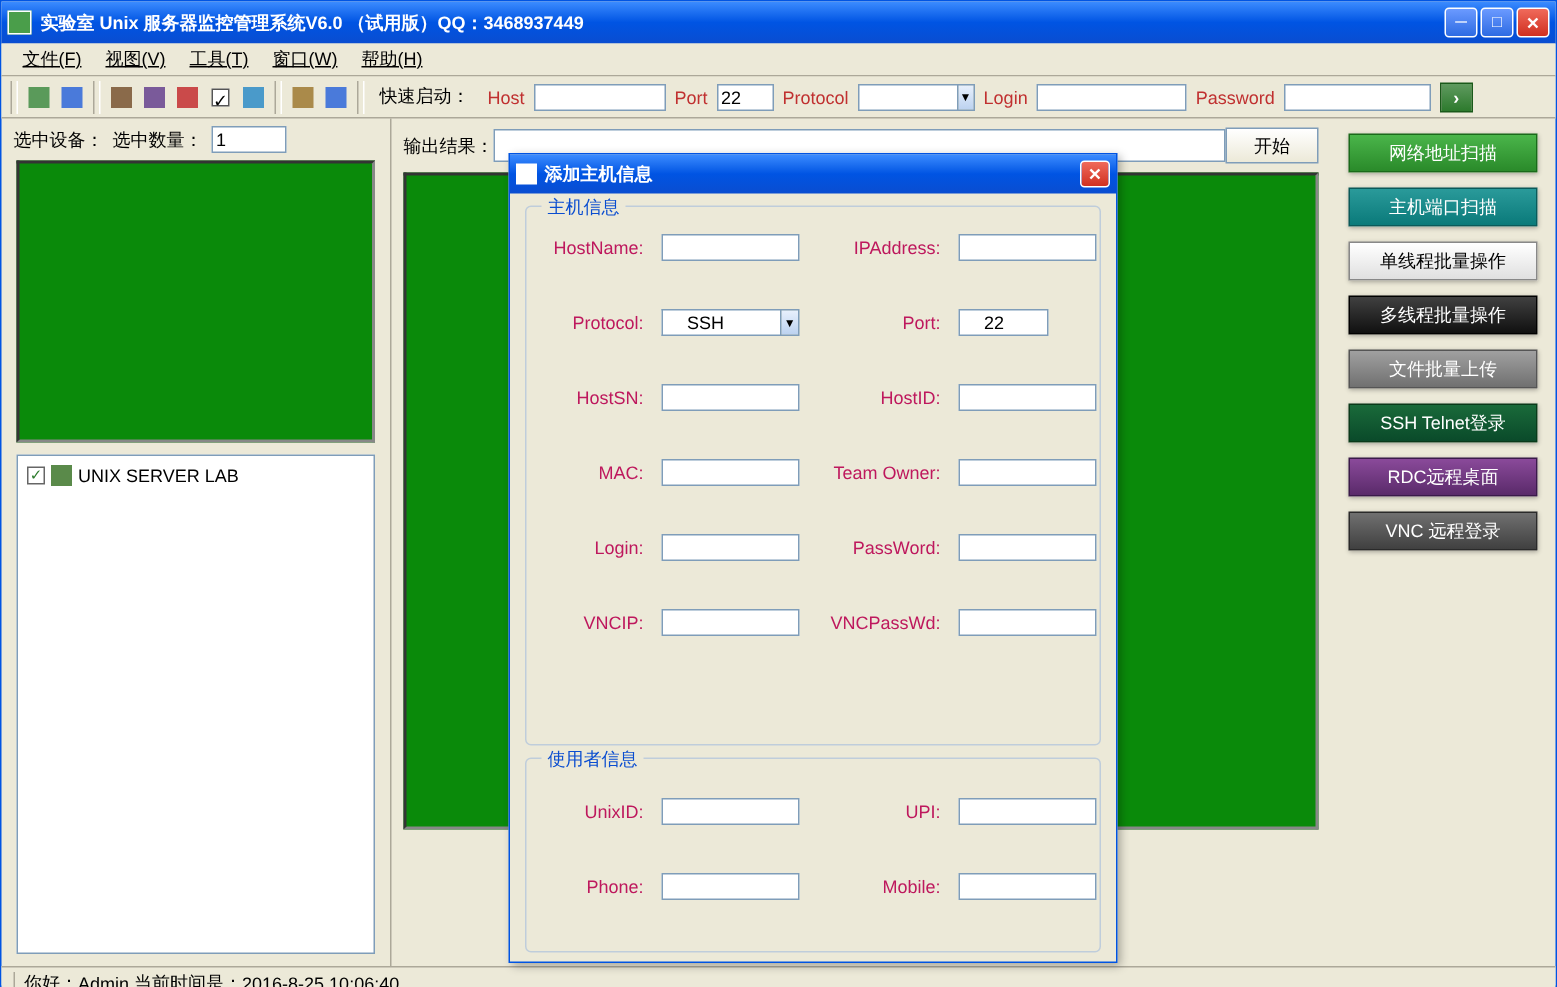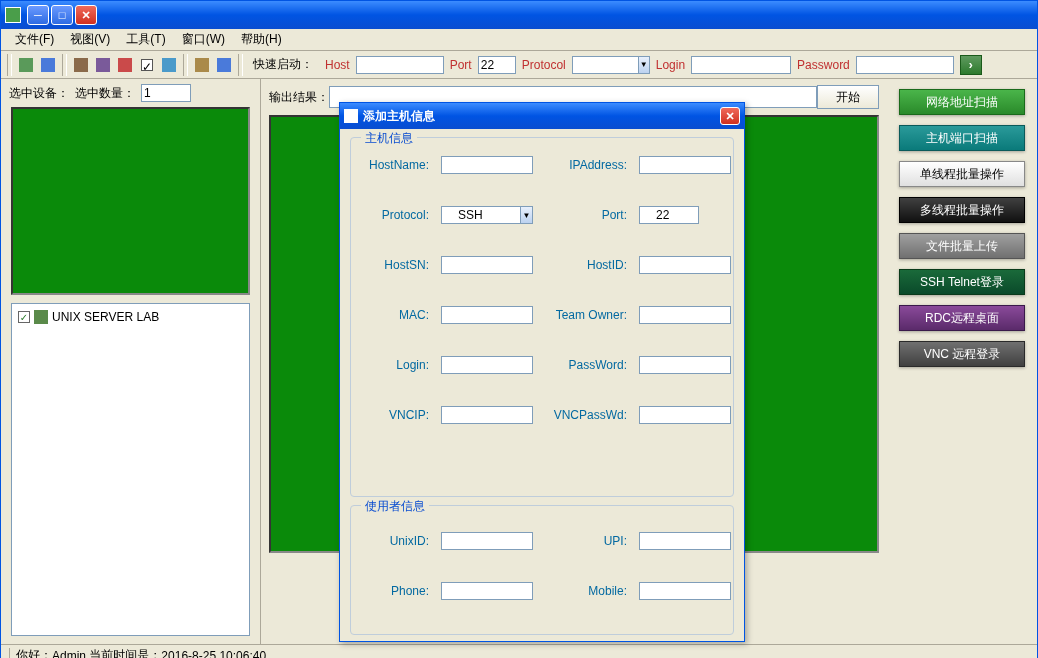--- a/index.html
+++ b/index.html
@@ -4,21 +4,21 @@
 <style>
 * { box-sizing: border-box; margin: 0; padding: 0; font-family: "SimSun", Arial, sans-serif; font-size: 12px; }
 body { background: #3a7d3a; overflow: hidden; }
 .window { width: 1038px; height: 658px; background: #ece9d8; border: 1px solid #0054e3; position: relative; }
 .titlebar { height: 28px; background: linear-gradient(to bottom, #3c8cff 0%, #0054e3 50%, #0a4dd0 100%); display: flex; align-items: center; color: white; padding: 0 4px; }
 .titlebar .app-icon { width: 16px; height: 16px; background: #4a9e4a; margin-right: 6px; border: 1px solid #fff; }
 .titlebar .title { flex: 1; font-weight: bold; }
 .win-buttons { display: flex; gap: 2px; }
 .win-btn { width: 22px; height: 20px; background: linear-gradient(to bottom, #6b9aff, #2d6be3); border: 1px solid #fff; border-radius: 3px; display: flex; align-items: center; justify-content: center; color: white; font-weight: bold; font-size: 11px; cursor: pointer; }
 .win-btn.close { background: linear-gradient(to bottom, #f06a5b, #d03020); }
-.menubar { height: 22px; background: #ece9d8; display: flex; align-items: center; padding: 0 6px; border-bottom: 1px solid #aca899; }
+.menubar { height: 22px; background: #ece9d8; display: flex; align-items: center; padding: 0 6px; border-bottom: 1px solid #aca899; text-decoration: underline; }
 .menu-item { padding: 2px 8px; cursor: pointer; }
 .toolbar1 { height: 28px; background: #ece9d8; display: flex; align-items: center; border-bottom: 1px solid #aca899; padding: 0 4px; gap: 2px; }
 .tool-sep { width: 5px; height: 22px; border-left: 1px solid #aca899; border-right: 1px solid #fff; margin: 0 2px; }
 .tool-icon { width: 20px; height: 20px; display: flex; align-items: center; justify-content: center; cursor: pointer; border: 1px solid transparent; }
 .quick-label { margin: 0 6px; }
 .quick-name { color: #c03030; margin: 0 4px; }
 .quick-input { height: 18px; border: 1px solid #7f9db9; padding: 0 2px; background: #fff; }
 .quick-arrow { width: 22px; height: 20px; background: linear-gradient(to bottom, #5f9a5f, #2d7a2d); border: 1px solid #1a5a1a; display: flex; align-items: center; justify-content: center; color: #fff; font-weight: bold; cursor: pointer; margin-left: 4px; }
 .body-area { display: flex; height: 565px; }
 .left-pane { width: 260px; border-right: 1px solid #aca899; display: flex; flex-direction: column; }
@@ -48,37 +48,38 @@
 .status-sep { border-left: 1px solid #aca899; height: 16px; margin-right: 6px; }
 
 
 .dialog { position: absolute; left: 338px; top: 101px; width: 406px; height: 540px; background: #ece9d8; border: 1px solid #0054e3; box-shadow: 2px 2px 6px rgba(0,0,0,.3); z-index: 10; }
 .dlg-title { height: 26px; background: linear-gradient(to bottom, #3c8cff 0%, #0054e3 50%, #0a4dd0 100%); display: flex; align-items: center; color: #fff; font-weight: bold; padding: 0 4px; }
 .dlg-title .i { width: 14px; height: 14px; background: #fff; margin-right: 5px; }
 .dlg-close { width: 20px; height: 18px; background: linear-gradient(to bottom, #f06a5b, #d03020); border: 1px solid #fff; border-radius: 3px; display: flex; align-items: center; justify-content: center; color: #fff; font-weight: bold; font-size: 11px; cursor: pointer; }
 .fieldset { margin: 8px 10px; border: 1px solid #bfcddb; border-radius: 4px; padding: 12px 6px 6px 6px; position: relative; }
 .fieldset .legend { position: absolute; top: -8px; left: 10px; background: #ece9d8; padding: 0 4px; color: #0a4dd0; }
 .form-grid { display: grid; grid-template-columns: 72px 92px 82px 92px; column-gap: 12px; row-gap: 32px; align-items: center; }
-.form-grid label { text-align: right; color: #0369a1; }
+.form-grid label { text-align: right; color: #be185d; }
 .form-input { height: 18px; border: 1px solid #7f9db9; background: #fff; padding: 0 16px; width: 100%; }
 .combo { display: flex; }
 .combo .form-input { border-right: none; }
 .combo .cbtn { width: 16px; height: 18px; border: 1px solid #7f9db9; background: linear-gradient(to bottom, #e8f0fc, #bcd2f0); display: flex; align-items: center; justify-content: center; font-size: 8px; cursor: pointer; }
 .watermark { position: absolute; left: 50%; top: 55%; transform: translate(-50%,-50%); color: rgba(200,200,210,.5); font-size: 32px; font-weight: bold; pointer-events: none; z-index: 5; white-space: nowrap; text-align: center; }
 .watermark .sub { font-size: 13px; letter-spacing: 1px; margin-top: -4px; }
 
 
 .ic-a { background: #5a9a5a; } .ic-b { background: #4a7ada; } .ic-c { background: #8a6a4a; } .ic-d { background: #7a5a9a; } .ic-e { background: #ca4a4a; } .ic-f { border:1px solid #555;background:#fff; } .ic-g { background:#4a9aca; } .ic-h { background:#aa8a4a; }
 </style>
 </head>
 <body>
 
 <div class="window">
   <div class="titlebar">
     <div class="app-icon"></div>
+    <div class="title">实验室 Unix 服务器监控管理系统V6.0 （试用版）QQ：3468937449</div>
     <div class="win-buttons">
       <div class="win-btn">─</div>
       <div class="win-btn">□</div>
       <div class="win-btn close">✕</div>
     </div>
   </div>
 
   <div class="menubar">
     <div class="menu-item">文件(F)</div>
     <div class="menu-item">视图(V)</div>

